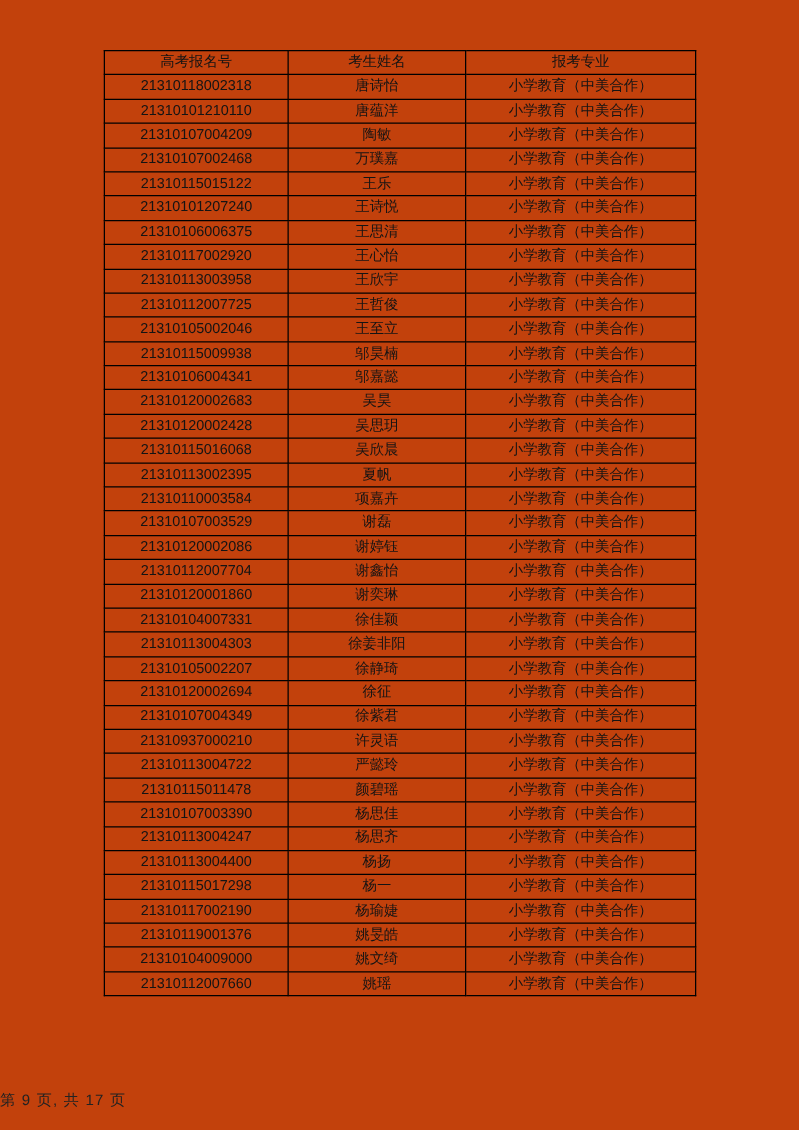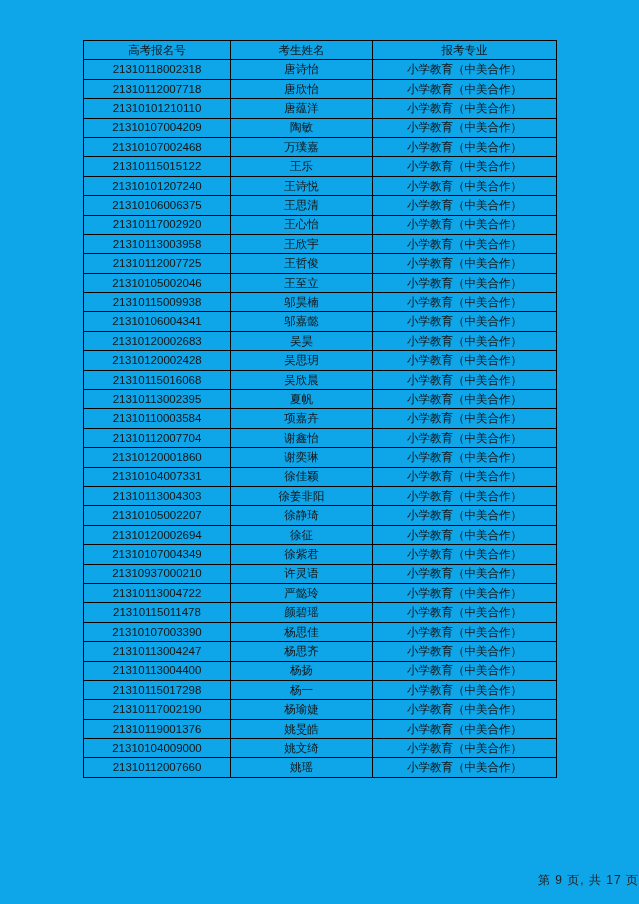--- a/index.html
+++ b/index.html
@@ -7,21 +7,21 @@
       width: 639px;
       height: 904px;
       background: #ffffff;
       font-family: "Liberation Sans", sans-serif;
       color: #111111;
     }
     .page {
       position: relative;
       width: 639px;
       height: 904px;
-      background: #0ea5e9;
+      background: #c2410c;
       overflow: hidden;
     }
     table.candidates {
       position: absolute;
       left: 83px;
       top: 40px;
       width: 473px;
       border-collapse: collapse;
       table-layout: fixed;
     }
@@ -37,21 +37,21 @@
       line-height: 1.1;
       white-space: nowrap;
       overflow: hidden;
       color: #141414;
     }
     .footer {
       position: absolute;
       left: 0;
       top: 872px;
       width: 639px;
-      text-align: right;
+      text-align: left;
       font-size: 12px;
       color: #222222;
       letter-spacing: 1px;
     }
   </style>
 </head>
 <body>
 
 <div class="page">
   <table class="candidates">
@@ -67,25 +67,20 @@
         <th>报考专业</th>
       </tr>
     </thead>
     <tbody id="table-body">
         <tr>
           <td>21310118002318</td>
           <td>唐诗怡</td>
           <td>小学教育（中美合作）</td>
         </tr>
         <tr>
-          <td>21310112007718</td>
-          <td>唐欣怡</td>
-          <td>小学教育（中美合作）</td>
-        </tr>
-        <tr>
           <td>21310101210110</td>
           <td>唐蕴洋</td>
           <td>小学教育（中美合作）</td>
         </tr>
         <tr>
           <td>21310107004209</td>
           <td>陶敏</td>
           <td>小学教育（中美合作）</td>
         </tr>
         <tr>
@@ -154,20 +149,30 @@
           <td>小学教育（中美合作）</td>
         </tr>
         <tr>
           <td>21310113002395</td>
           <td>夏帆</td>
           <td>小学教育（中美合作）</td>
         </tr>
         <tr>
           <td>21310110003584</td>
           <td>项嘉卉</td>
+          <td>小学教育（中美合作）</td>
+        </tr>
+        <tr>
+          <td>21310107003529</td>
+          <td>谢磊</td>
+          <td>小学教育（中美合作）</td>
+        </tr>
+        <tr>
+          <td>21310120002086</td>
+          <td>谢婷钰</td>
           <td>小学教育（中美合作）</td>
         </tr>
         <tr>
           <td>21310112007704</td>
           <td>谢鑫怡</td>
           <td>小学教育（中美合作）</td>
         </tr>
         <tr>
           <td>21310120001860</td>
           <td>谢奕琳</td>

